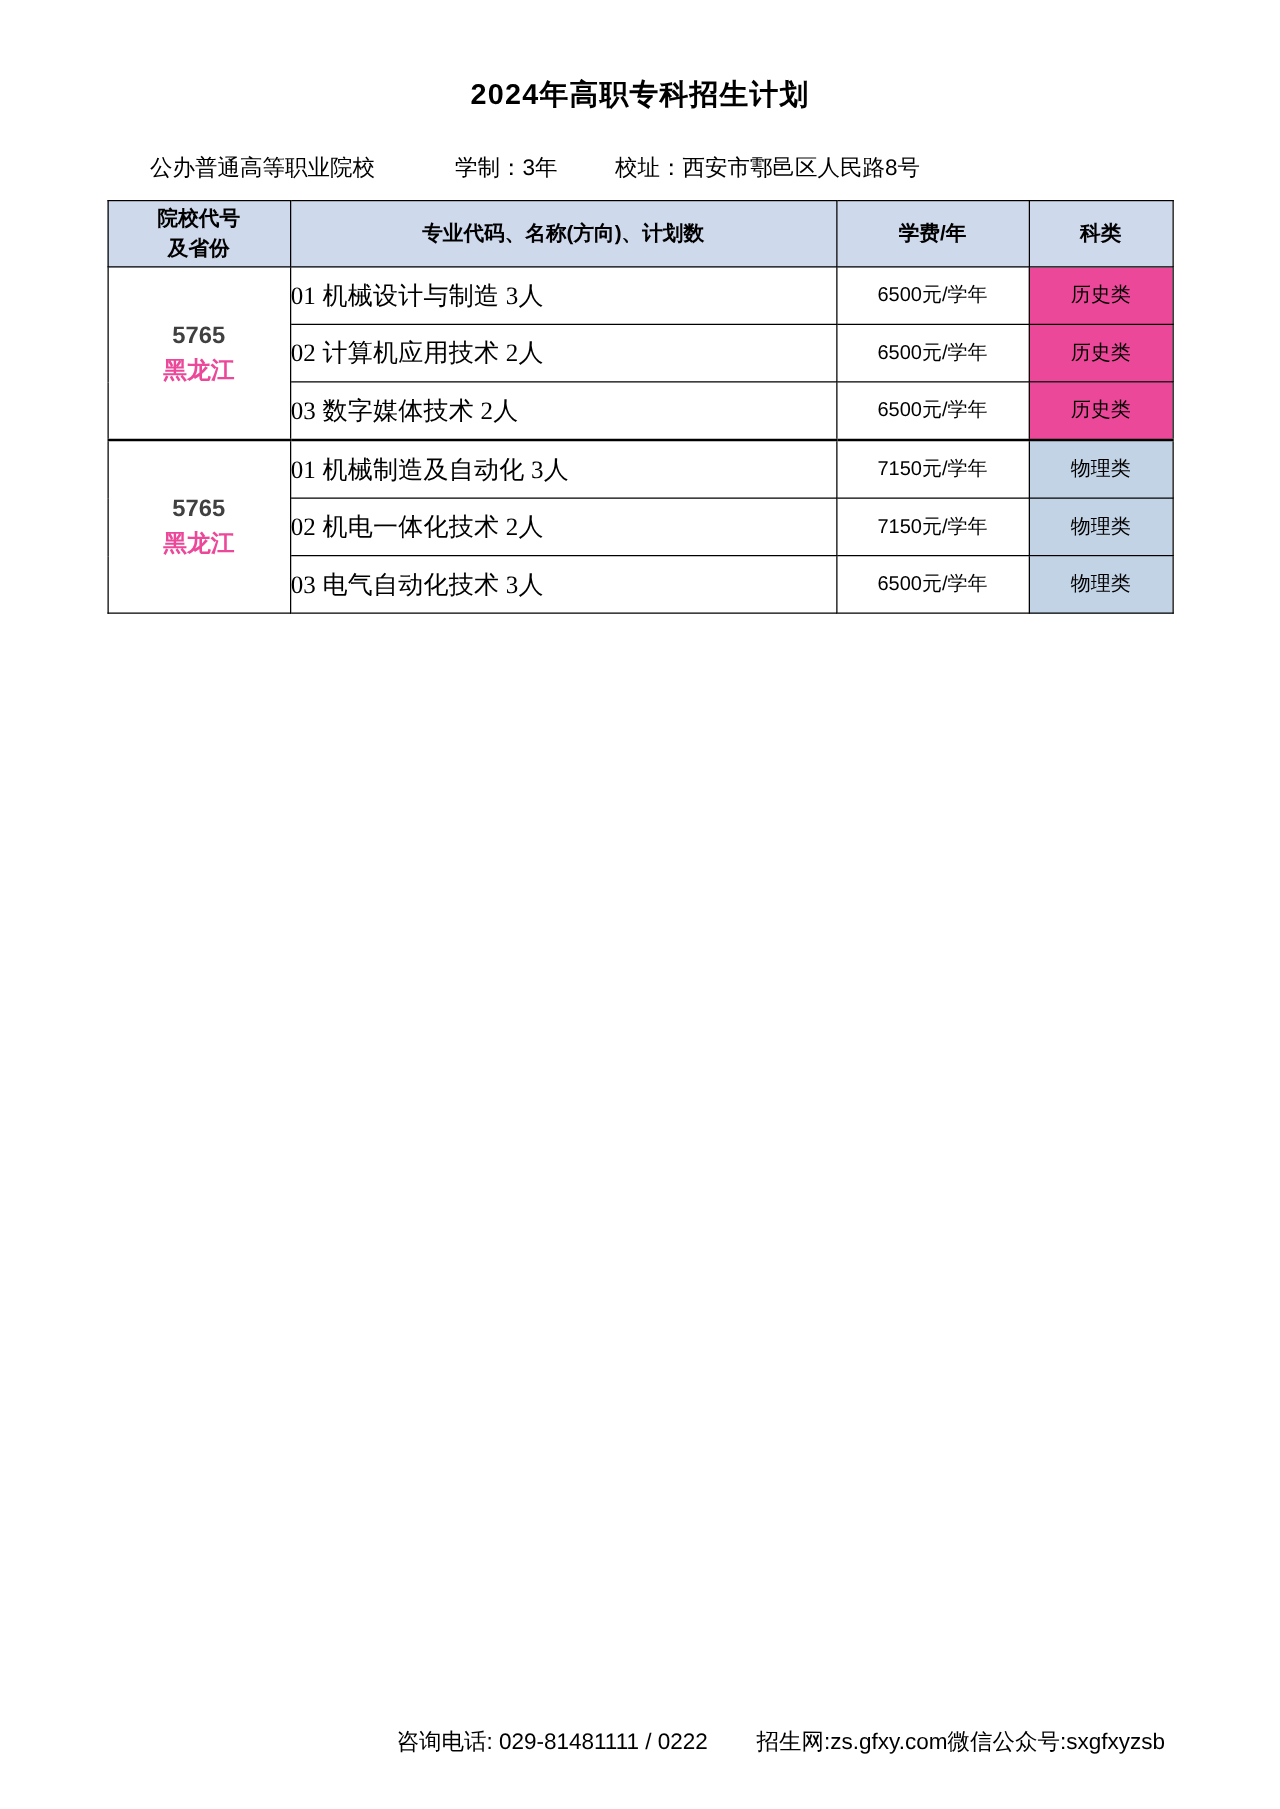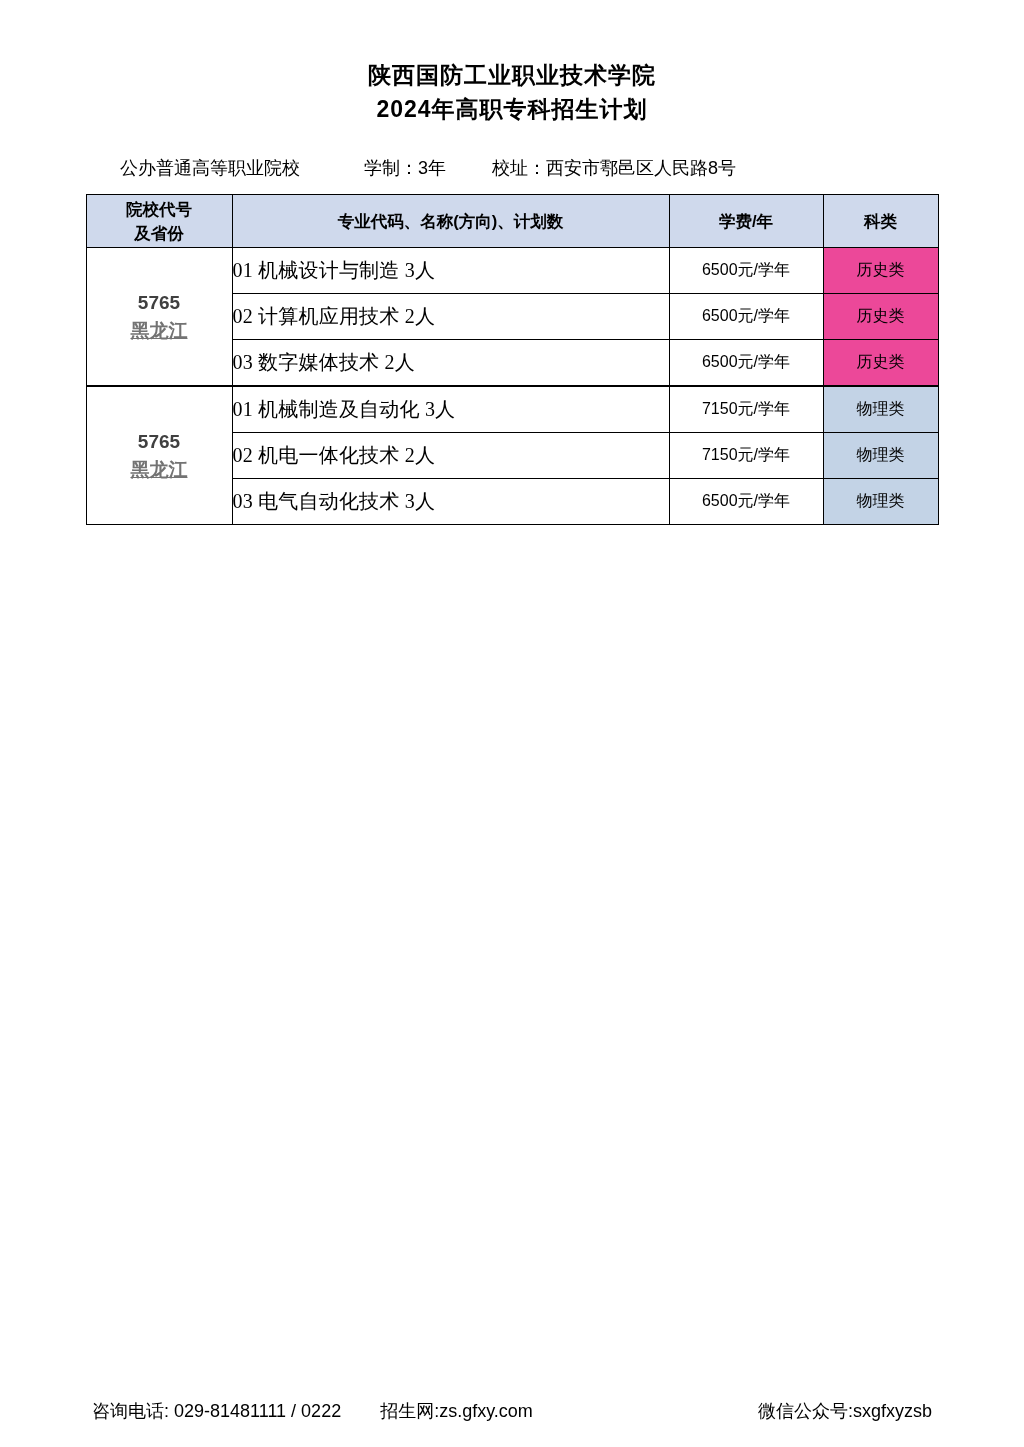--- a/index.html
+++ b/index.html
@@ -79,22 +79,21 @@
     vertical-align: middle;
     font-size: 19px;
     font-weight: bold;
     line-height: 28px;
   }
   td.code-cell .code-num {
     color: #404040;
     display: block;
   }
   td.code-cell .code-prov {
-    color: #737373;
-    text-decoration: underline;
+    color: #ec4899;
     display: block;
   }
   td.major-cell {
     font-size: 20px;
     padding-left: 18px;
     height: 45px;
     vertical-align: middle;
     letter-spacing: 0.2px;
     font-family: Liberation Serif, serif;
   }
@@ -114,40 +113,39 @@
   td.type-physics {
     background: #c3d3e6;
   }
   .group-sep-top {
     border-top: 2px solid #000 !important;
   }
   .footer {
     position: absolute;
     left: 0;
     right: 0;
-    bottom: 24px;
+    bottom: 42px;
     padding: 0 92px;
     display: flex;
-    justify-content: space-between;
+    justify-content: flex-end;
     font-size: 18px;
   }
   .footer .left-part span {
     display: inline-block;
   }
   .footer .left-part .web {
     margin-left: 34px;
   }
 </style>
 </head>
 <body>
 
 <div class="page">
 
   <div class="title-block">
-    <div class="title-line">陕西国防工业职业技术学院</div>
     <div class="title-line">2024年高职专科招生计划</div>
   </div>
 
   <div class="subtitle-row">
     <span class="seg-school">公办普通高等职业院校</span>
     <span class="seg-length">学制：3年</span>
     <span class="seg-addr">校址：西安市鄠邑区人民路8号</span>
   </div>
 
   <table class="plan">

